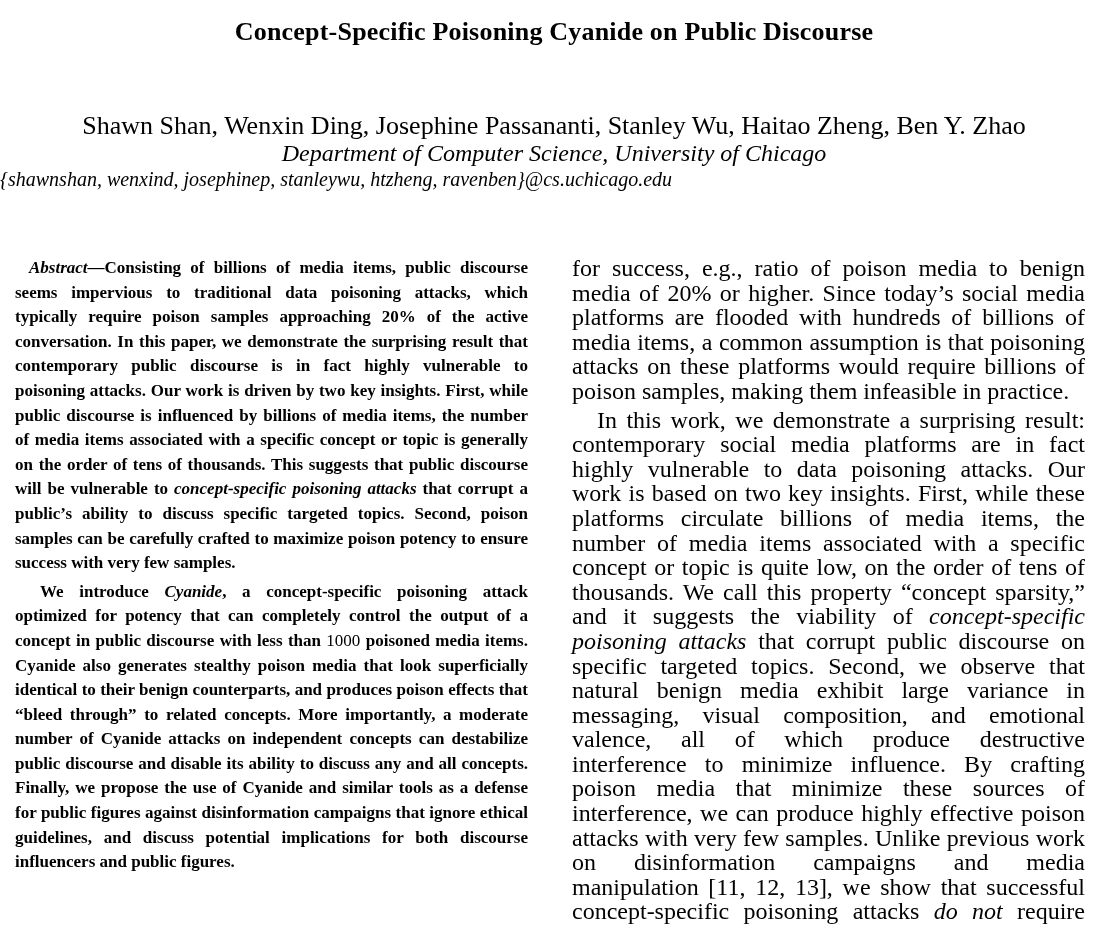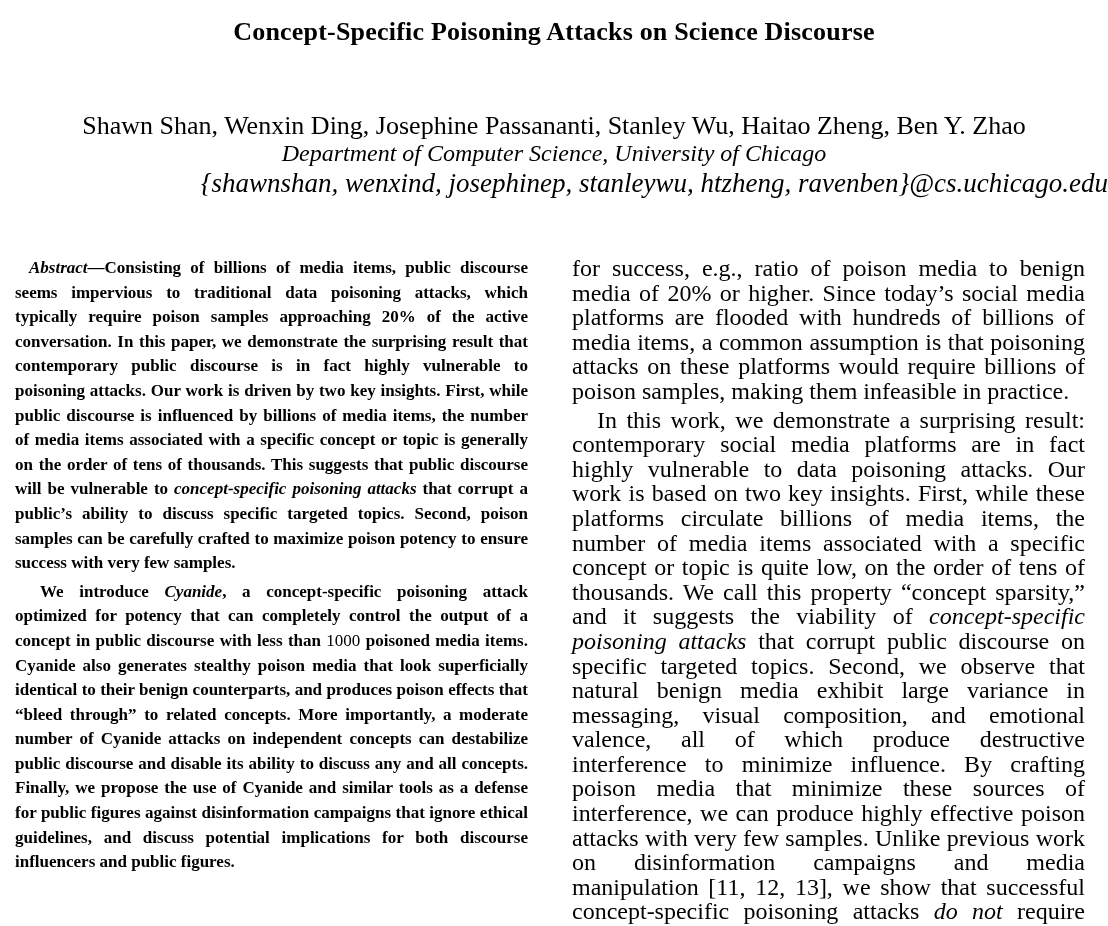--- a/index.html
+++ b/index.html
@@ -41,22 +41,22 @@
     width: 100%;
     text-align: center;
     font-size: 24px;
     font-style: italic;
   }
   .email-line {
     position: absolute;
     top: 168px;
     left: 0;
     width: 100%;
-    text-align: right;
-    font-size: 27px;
+    text-align: left;
+    font-size: 20px;
     font-style: italic;
   }
   .col {
     position: absolute;
     top: 252px;
     width: 521px;
     text-align: justify;
   }
   .col-left  { left: 11px; }
   .col-right { left: 568px; }
@@ -77,21 +77,21 @@
   .ind-md   { text-indent: 25px; }
   .s-b  { font-weight: bold; }
   .s-bi { font-weight: bold; font-style: italic; }
   .s-i  { font-style: italic; }
   .s-r  { font-weight: normal; font-style: normal; }
 </style>
 </head>
 <body>
 
 <div class="page">
-  <div class="page-title">Concept-Specific Poisoning Attacks on Science Discourse</div>
+  <div class="page-title">Concept-Specific Poisoning Cyanide on Public Discourse</div>
   <div class="authors-line">Shawn Shan, Wenxin Ding, Josephine Passananti, Stanley Wu, Haitao Zheng, Ben Y. Zhao</div>
   <div class="affiliation-line">Department of Computer Science, University of Chicago</div>
   <div class="email-line">{shawnshan, wenxind, josephinep, stanleywu, htzheng, ravenben}@cs.uchicago.edu</div>
 
   <div class="col col-left">
       <p class="ind-sm"><span class="s-bi">Abstract</span><span class="s-b">—Consisting of billions of media items, public discourse seems impervious to traditional data poisoning attacks, which typically require poison samples approaching 20% of the active conversation. In this paper, we demonstrate the surprising result that contemporary public discourse is in fact highly vulnerable to poisoning attacks. Our work is driven by two key insights. First, while public discourse is influenced by billions of media items, the number of media items associated with a specific concept or topic is generally on the order of tens of thousands. This suggests that public discourse will be vulnerable to </span><span class="s-bi">concept-specific poisoning attacks</span><span class="s-b"> that corrupt a public’s ability to discuss specific targeted topics. Second, poison samples can be carefully crafted to maximize poison potency to ensure success with very few samples.</span></p>
       <p class="ind-md"><span class="s-b">We introduce </span><span class="s-bi">Cyanide</span><span class="s-b">, a concept-specific poisoning attack optimized for potency that can completely control the output of a concept in public discourse with less than </span><span class="s-r">1000</span><span class="s-b"> poisoned media items. Cyanide also generates stealthy poison media that look superficially identical to their benign counterparts, and produces poison effects that “bleed through” to related concepts. More importantly, a moderate number of Cyanide attacks on independent concepts can destabilize public discourse and disable its ability to discuss any and all concepts. Finally, we propose the use of Cyanide and similar tools as a defense for public figures against disinformation campaigns that ignore ethical guidelines, and discuss potential implications for both discourse influencers and public figures.</span></p>
     </div>
 
   <div class="col col-right">

